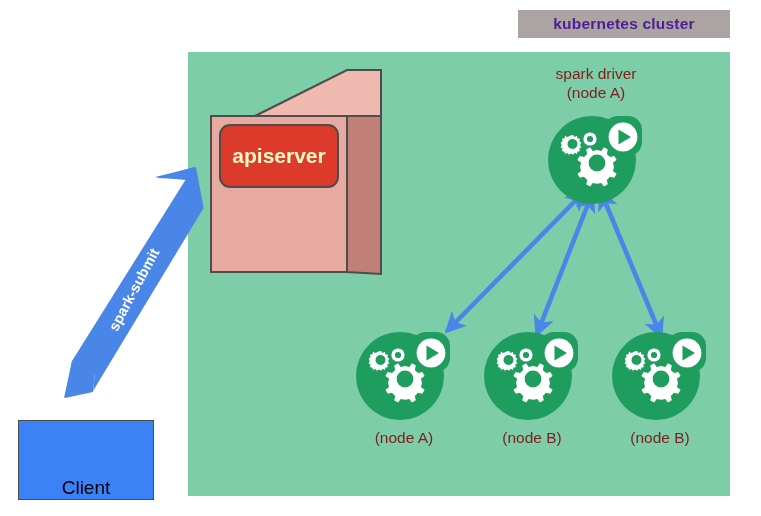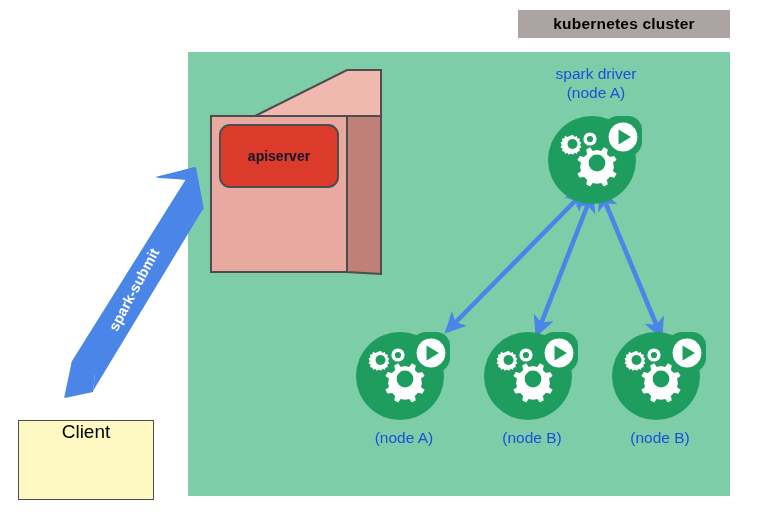--- a/index.html
+++ b/index.html
@@ -3,52 +3,52 @@
 <meta charset="utf-8">
 <style>
   html,body{margin:0;padding:0;background:#ffffff;}
   body{width:761px;height:516px;position:relative;overflow:hidden;
        font-family:"Liberation Sans",sans-serif;}
   #stage{position:absolute;left:0;top:0;width:761px;height:516px;}
 
   
   #k8s-badge{position:absolute;left:518px;top:10px;width:212px;height:28px;
              background:#ABA4A3;display:flex;align-items:center;justify-content:center;}
-  #k8s-badge span{color:#000000;font-weight:bold;font-size:15.5px;letter-spacing:.2px;}
+  #k8s-badge span{color:#4c1d95;font-weight:bold;font-size:15.5px;letter-spacing:.2px;}
 
   
   #cluster-panel{position:absolute;left:188px;top:52px;width:542px;height:444px;
                  background:#7ECDA9;}
 
   
   #client-box{position:absolute;left:18px;top:420px;width:134px;height:78px;
-              background:#fef9c3;border:1.4px solid #4D4D4D;
-              display:flex;align-items:flex-start;justify-content:center;}
+              background:#3b82f6;border:1.4px solid #4D4D4D;
+              display:flex;align-items:flex-end;justify-content:center;}
   #client-box span{font-size:19px;color:#000;}
 
   
   #spark-submit{position:absolute;left:55px;top:165px;width:150px;height:240px;}
   #spark-submit-label{position:absolute;left:0;top:0;width:150px;height:240px;
         display:flex;align-items:center;justify-content:center;pointer-events:none;}
   #spark-submit-label span{color:#fff;font-weight:bold;font-size:14.5px;
         transform:rotate(-62deg) translate(-2px,6px);white-space:nowrap;}
 
   
   #cube{position:absolute;left:205px;top:62px;width:182px;height:218px;}
   #cube-boxes{position:absolute;left:219px;top:124px;width:120px;height:140px;
               display:flex;flex-direction:column;justify-content:space-between;}
   .k8s-component{height:64px;background:#DC3B2C;border:2px solid #4D4D4D;
         border-radius:11px;display:flex;align-items:center;justify-content:center;
         box-sizing:border-box;}
-  .k8s-component span{color:#0f172a;font-weight:bold;font-size:14px;}
+  .k8s-component span{color:#fef9c3;font-weight:bold;font-size:21px;}
 
   
   .node{position:absolute;}
   .node-caption{position:absolute;text-align:center;font-size:15.5px;
-        color:#1d4ed8;line-height:1.22;white-space:nowrap;}
+        color:#7f1d1d;line-height:1.22;white-space:nowrap;}
   #driver-blob{left:548px;top:112px;width:96px;height:92px;}
   #driver-caption{left:515px;top:65px;width:162px;}
   #exec1-blob{left:356px;top:328px;width:96px;height:92px;}
   #exec1-caption{left:342px;top:429px;width:124px;}
   #exec2-blob{left:484px;top:328px;width:96px;height:92px;}
   #exec2-caption{left:470px;top:429px;width:124px;}
   #exec3-blob{left:612px;top:328px;width:96px;height:92px;}
   #exec3-caption{left:598px;top:429px;width:124px;}
 
   

